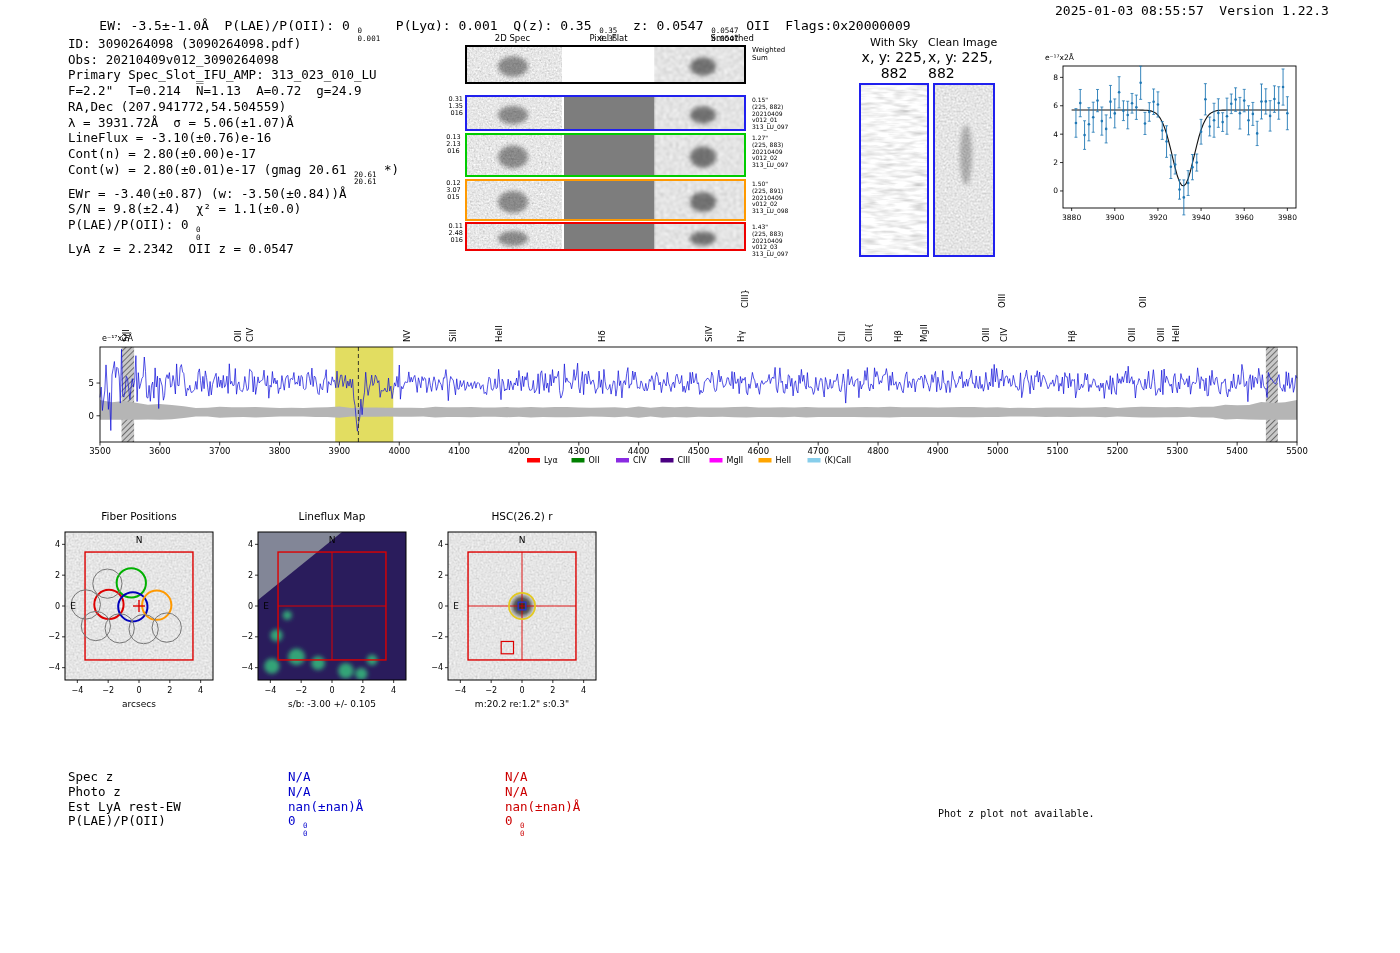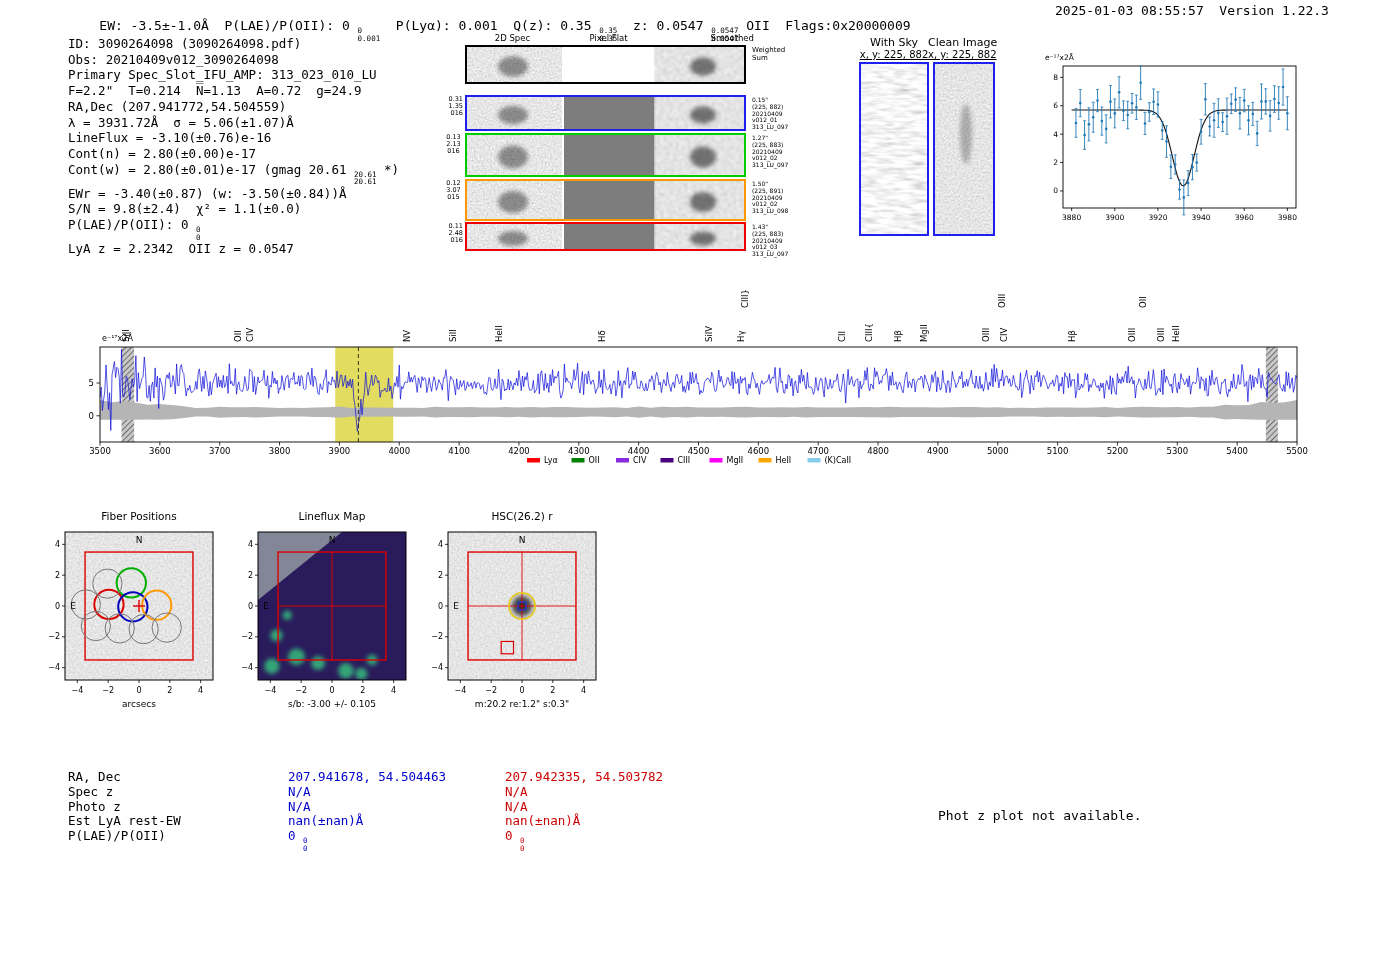--- a/index.html
+++ b/index.html
@@ -8,21 +8,21 @@
   #page{position:relative;width:1400px;height:953px;background:#fff;}
   .abs{position:absolute;}
   .hdr{font-size:13px;white-space:pre;}
   .iline{font-size:12.5px;line-height:15.7px;white-space:pre;}
   .stack{display:inline-flex;flex-direction:column;vertical-align:-3px;font-size:7.5px;line-height:7.5px;text-align:left;}
   .s2h{position:absolute;top:0;text-align:center;font-size:8.5px;font-family:"DejaVu Sans","Liberation Sans",sans-serif;}
   .tiny{font-size:6.5px;line-height:7px;font-family:"DejaVu Sans","Liberation Sans",sans-serif;}
   .tiny6{font-size:6px;line-height:6.8px;font-family:"DejaVu Sans","Liberation Sans",sans-serif;}
   .tiny7{font-size:7px;line-height:7.6px;font-family:"DejaVu Sans","Liberation Sans",sans-serif;}
   .cap11{font-size:11px;font-family:"DejaVu Sans","Liberation Sans",sans-serif;}
-  .cap10{font-size:10px;font-family:"DejaVu Sans","Liberation Sans",sans-serif;text-decoration:underline;}
+  .cap10{font-size:14px;font-family:"DejaVu Sans","Liberation Sans",sans-serif;}
   svg text{font-family:"DejaVu Sans","Liberation Sans",sans-serif;fill:#000;}
   #match-table{position:absolute;left:68px;top:770px;}
   .mrow{display:grid;grid-template-columns:220px 217px 280px;font-size:12.5px;line-height:14.8px;white-space:pre;}
   .mlab{color:#000;}
   .mc1{color:#0000cc;}
   .mc2{color:#cc0000;}
   .hsc-head{font-size:13px;white-space:pre;}
 </style>
 </head>
 <body>
@@ -748,21 +748,20 @@
       <line x1="153.66666666666669" y1="174" x2="153.66666666666669" y2="177" stroke="#000" stroke-width="0.8"></line>
       <text x="153.66666666666669" y="187" text-anchor="middle" font-size="8">4</text>
       <line x1="15" y1="38.33333333333333" x2="18" y2="38.33333333333333" stroke="#000" stroke-width="0.8"></line>
       <text x="13" y="40.83333333333333" text-anchor="end" font-size="8">4</text>
       <text x="92" y="201" text-anchor="middle" font-size="9">m:20.2 re:1.2" s:0.3"</text>
       <text x="92" y="37" text-anchor="middle" font-size="9" fill="#cc0000">N</text>
       <text x="26" y="103" text-anchor="middle" font-size="9" fill="#cc0000">E</text>
     </svg>
 
   <div id="match-table">
-      <div class="mrow"><div class="mlab">RA, Dec</div><div class="mval mc1">207.941678, 54.504463</div><div class="mval mc2">207.942335, 54.503782</div></div>
       <div class="mrow"><div class="mlab">Spec z</div><div class="mval mc1">N/A</div><div class="mval mc2">N/A</div></div>
       <div class="mrow"><div class="mlab">Photo z</div><div class="mval mc1">N/A</div><div class="mval mc2">N/A</div></div>
       <div class="mrow"><div class="mlab">Est LyA rest-EW</div><div class="mval mc1">nan(±nan)Å</div><div class="mval mc2">nan(±nan)Å</div></div>
       <div class="mrow"><div class="mlab">P(LAE)/P(OII)</div><div class="mval mc1"><span>0 </span><span class="stack"><span>0</span><span>0</span></span></div><div class="mval mc2"><span>0 </span><span class="stack"><span>0</span><span>0</span></span></div></div>
     </div>
-  <div class="abs" style="left:938px;top:808px;font-size:13px;">Phot z plot not available.</div>
+  <div class="abs" style="left:938px;top:808px;font-size:10px;">Phot z plot not available.</div>
 
 </div>
 
 </body></html>

